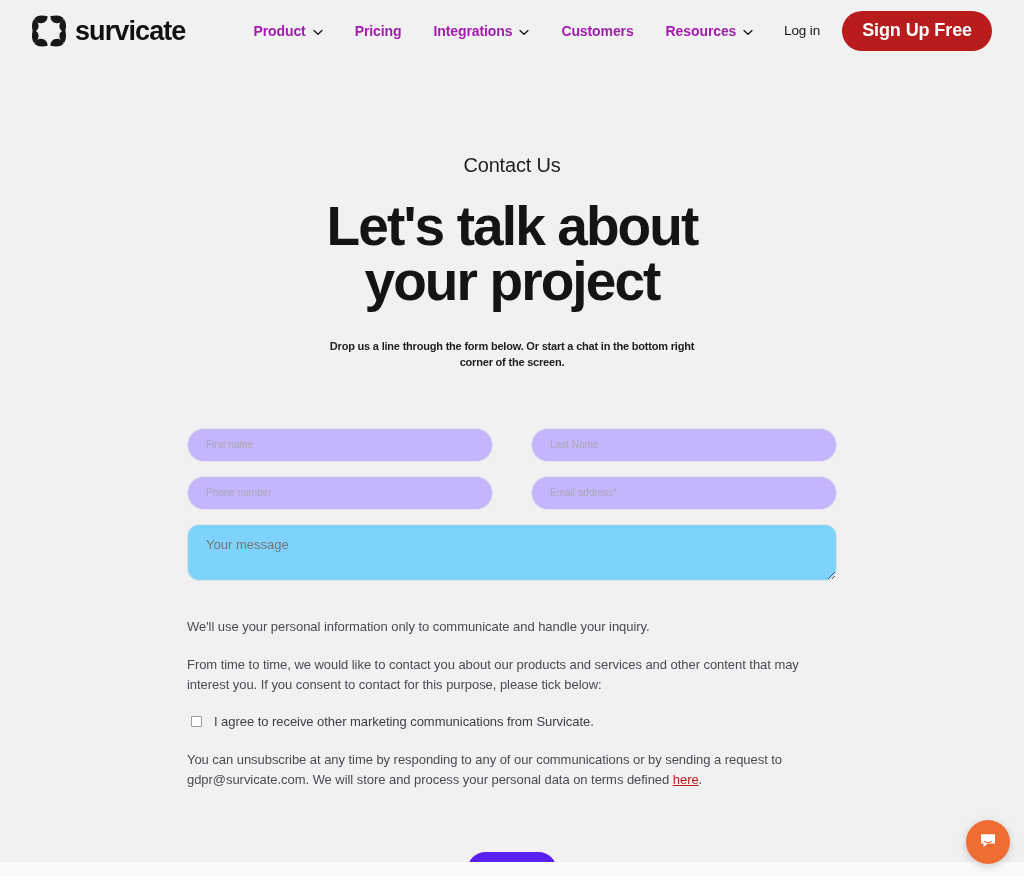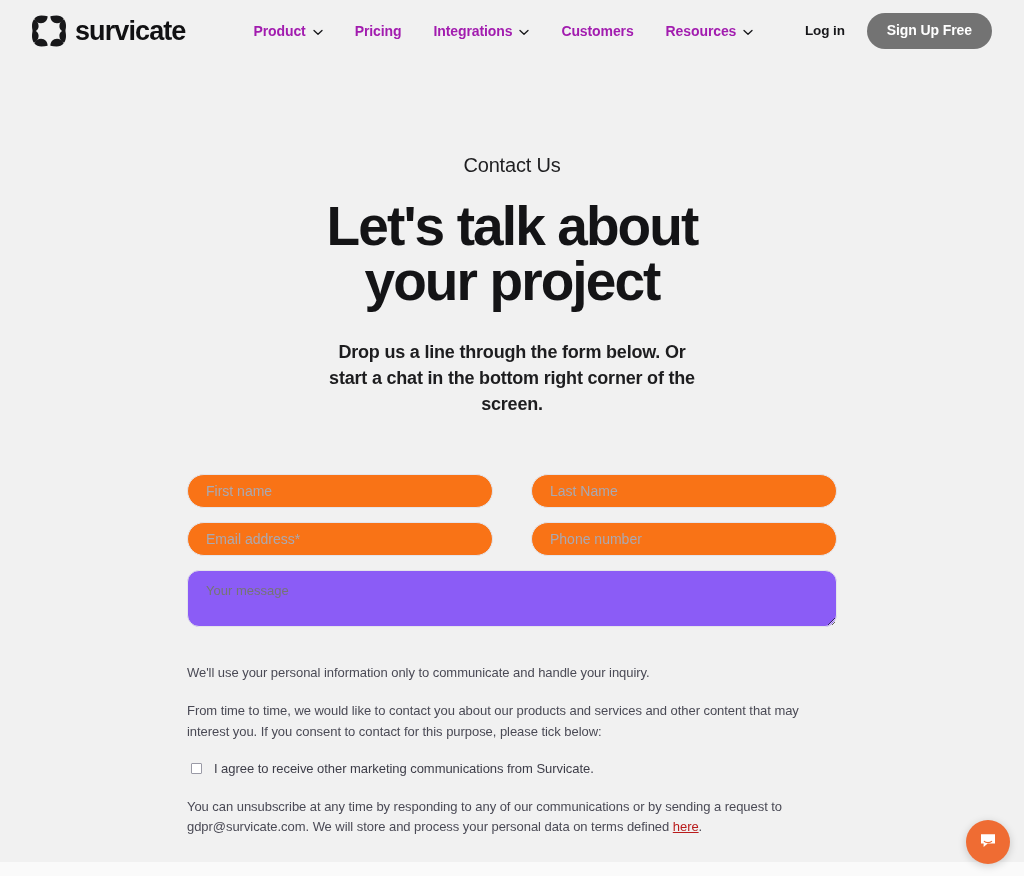--- a/index.html
+++ b/index.html
@@ -70,30 +70,30 @@
   }
 
   .header-right {
     margin-left: auto;
     display: flex;
     align-items: center;
     gap: 22px;
   }
   .login-link {
     font-size: 13.5px;
-    font-weight: 700;
+    font-weight: 400;
     color: #17171a;
     cursor: pointer;
     text-decoration: none;
     letter-spacing: -0.1px;
   }
   .btn-signup {
-    background: #737373;
+    background: #b91c1c;
     color: #ffffff;
-    font-size: 14px;
+    font-size: 18px;
     font-weight: 700;
     border: none;
     border-radius: 999px;
     padding: 10px 20px;
     cursor: pointer;
     letter-spacing: -0.1px;
     font-family: inherit;
     line-height: 1.1;
   }
 
@@ -114,21 +114,21 @@
     line-height: 1.0;
     font-weight: 700;
     letter-spacing: -1.9px;
     color: #141416;
     margin: 0 auto;
     max-width: 560px;
   }
   .hero-sub {
     margin: 30px auto 0 auto;
     max-width: 380px;
-    font-size: 18px;
+    font-size: 11px;
     font-weight: 700;
     line-height: 1.45;
     color: #1d1d1f;
     letter-spacing: -0.2px;
   }
 
   
   .form-wrap {
     width: 650px;
     margin: 57px auto 0 auto;
@@ -140,34 +140,34 @@
   }
   .field {
     flex: 1 1 0;
     min-width: 0;
   }
   .input {
     width: 100%;
     height: 34px;
     border: 1px solid #e4e4ea;
     border-radius: 999px;
-    background: #f97316;
+    background: #c4b5fd;
     padding: 0 18px;
-    font-size: 14px;
+    font-size: 10px;
     font-family: inherit;
     color: #303035;
     outline: none;
   }
   .input::placeholder { color: #a9a9b3; }
   .textarea {
     width: 100%;
     height: 57px;
     border: 1px solid #e4e4ea;
     border-radius: 12px;
-    background: #8b5cf6;
+    background: #7dd3fc;
     padding: 12px 18px;
     font-size: 13px;
     font-family: inherit;
     color: #303035;
     outline: none;
     resize: vertical;
     display: block;
   }
 
   
@@ -342,24 +342,24 @@
     <div class="field">
       <input class="input" type="text" placeholder="First name" style="">
     </div>
     <div class="field">
       <input class="input" type="text" placeholder="Last Name" style="">
     </div>
   </div>
 
   <div class="row">
     <div class="field">
+      <input class="input" type="tel" placeholder="Phone number" style="">
+    </div>
+    <div class="field">
       <input class="input" type="email" placeholder="Email address*" style="">
-    </div>
-    <div class="field">
-      <input class="input" type="tel" placeholder="Phone number" style="">
     </div>
   </div>
 
   <textarea class="textarea" placeholder="Your message" style=""></textarea>
 
 </form>
 
 <div class="legal">
 
   <p>We'll use your personal information only to communicate and handle your inquiry.</p>

